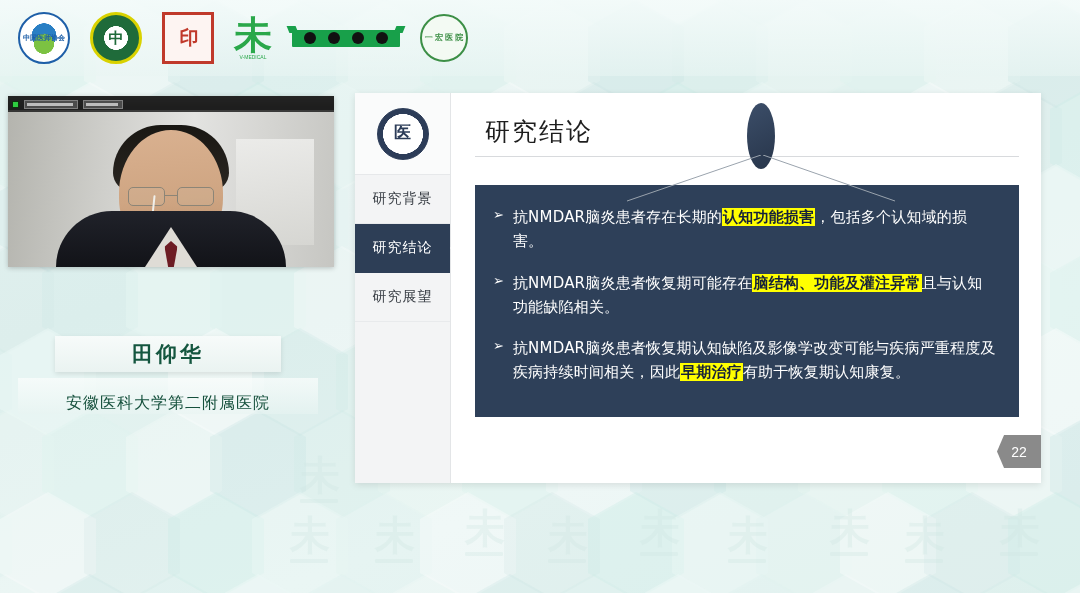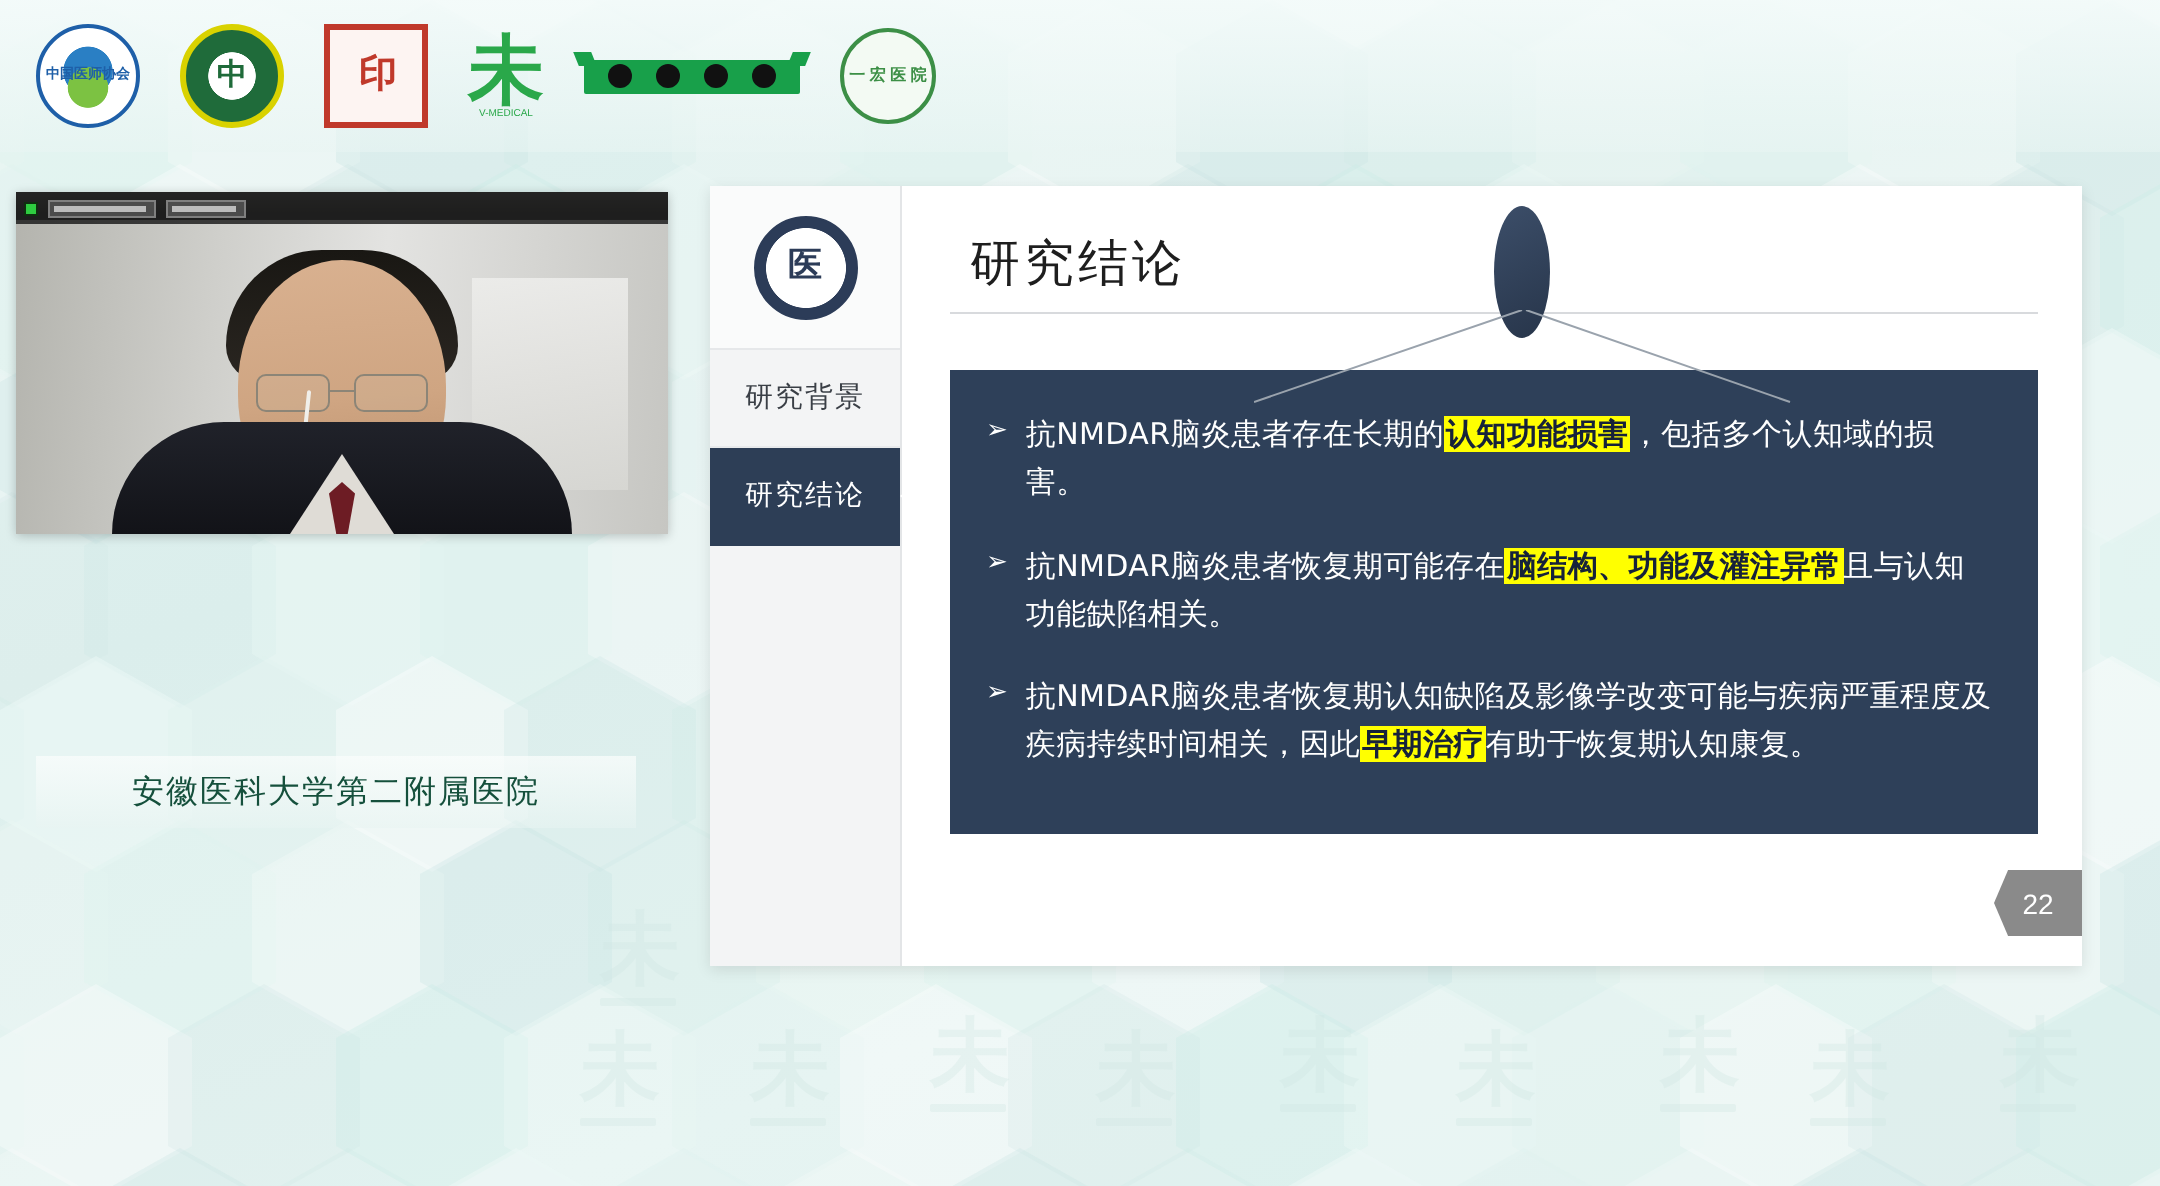--- a/index.html
+++ b/index.html
@@ -129,21 +129,21 @@
     position:absolute; left:55px; top:336px; width:226px; height:36px;
     background:linear-gradient(180deg,#f7fbfa,#eaf3f1);
     display:flex; align-items:center; justify-content:center;
     box-shadow:0 2px 5px rgba(0,0,0,.10);
   }
   .nameplate span { font-size:21px; font-weight:700; color:#14563f; letter-spacing:3px;
      font-family:"DejaVu Sans","Liberation Sans",sans-serif; }
   .affil {
     position:absolute; left:18px; top:378px; width:300px; height:36px;
     background:linear-gradient(180deg,rgba(250,253,252,.75),rgba(232,244,242,.55));
-    display:flex; align-items:center; justify-content:center;
+    display:flex; align-items:flex-end; justify-content:center;
   }
   .affil span { font-size:16px; color:#15503c; letter-spacing:1px;
      font-family:"DejaVu Sans","Liberation Sans",sans-serif; }
 
   
   .slide { position:absolute; left:355px; top:93px; width:686px; height:390px;
      box-shadow:0 2px 7px rgba(0,0,0,.10); display:flex; background:#fff; }
   .slide-nav { width:96px; background:#f3f4f5; display:flex; flex-direction:column;
      border-right:1px solid #e3e5e7; }
   .uni-logo { height:82px; display:flex; align-items:center; justify-content:center;
@@ -430,38 +430,44 @@
       <span class="vid-dot"></span>
       <span class="vid-badge" style="width:54px">
         <i style="width:46px"></i>
       </span>
       <span class="vid-badge" style="width:40px">
         <i style="width:32px"></i>
       </span>
     </div>
   </div>
 
+  <div class="nameplate">
+    <span>田仰华</span>
+  </div>
   <div class="affil">
     <span>安徽医科大学第二附属医院</span>
   </div>
 
   <div class="slide">
 
     <div class="slide-nav">
       <div class="uni-logo">
         <div class="uni-seal">
           <b>医</b>
         </div>
       </div>
       <div id="navlist">
           <div class="nav-item">
             <span>研究背景</span>
           </div>
           <div class="nav-item active">
             <span>研究结论</span>
+          </div>
+          <div class="nav-item">
+            <span>研究展望</span>
           </div>
         </div>
     </div>
 
     <div class="slide-body">
       <div class="slide-title">研究结论</div>
       <div class="title-rule"></div>
 
       <div class="pin"></div>
       <svg class="leader" viewBox="0 0 270 48">

